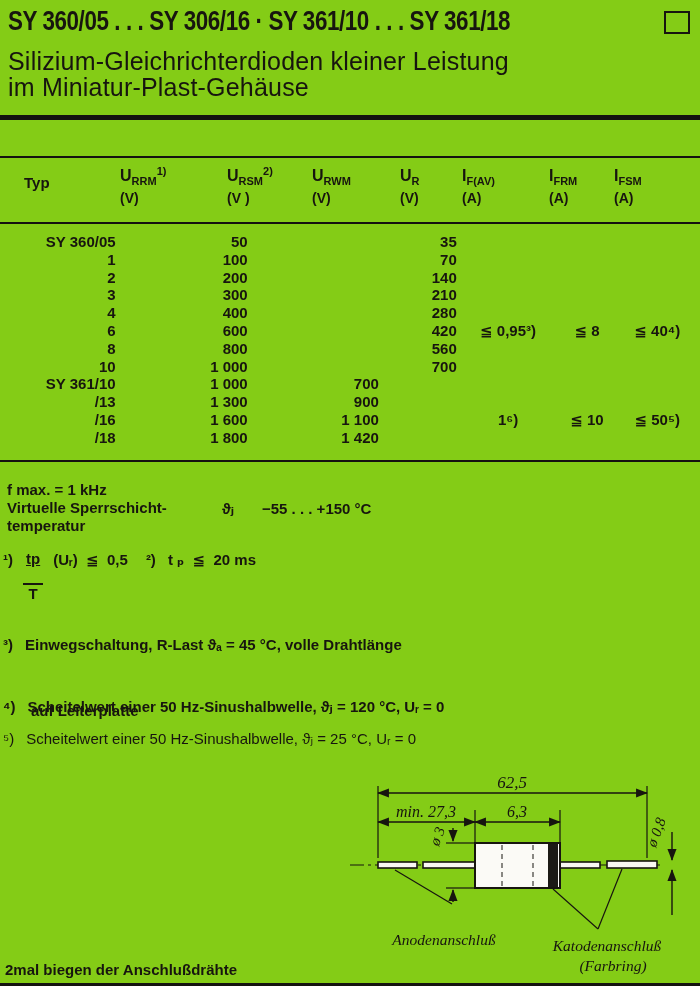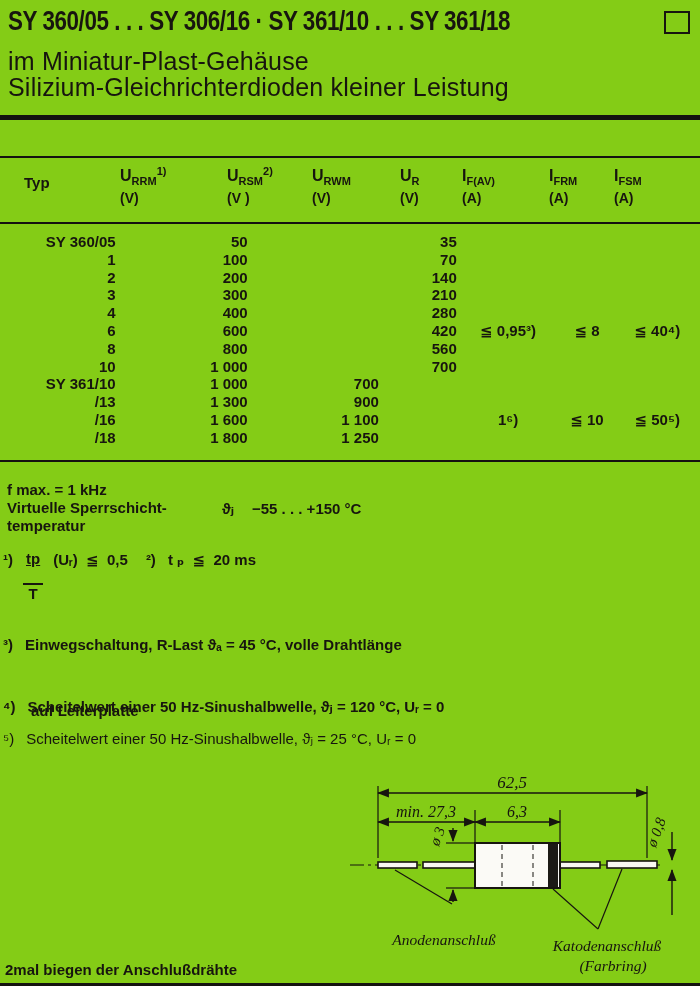--- a/index.html
+++ b/index.html
@@ -56,22 +56,22 @@
   .dwg text{font-family:"Liberation Serif","DejaVu Serif",serif; font-style:italic; fill:#17150f;}
 </style>
 </head>
 <body>
 
 <div class="page">
 
   <div class="abs title">SY 360/05 . . . SY 306/16  ·  SY 361/10 . . . SY 361/18</div>
   <div class="abs corner-box"></div>
   <div class="abs subtitle">
+    <div>Silizium-Gleichrichterdioden kleiner Leistung</div>
     <div>im Miniatur-Plast-Gehäuse</div>
-    <div>Silizium-Gleichrichterdioden kleiner Leistung</div>
   </div>
   <div class="abs rule" style="top:115px;height:5px;"></div>
 
   <div class="abs rule" style="top:156px;height:2px;"></div>
 
   <div class="abs th th-typ" style="left:24px;top:174px;width:60px;">Typ</div>
 
   <div class="abs th" style="left:120px;top:167px;width:100px;">
     <div><span>U</span><span class="sub">RRM</span><span class="sup">1)</span></div>
     <div class="unit">(V)</div>
@@ -108,29 +108,29 @@
     <div class="row"><span class="c typ">1</span><span class="c urrm">100</span><span class="c urwm"></span><span class="c ur">70</span><span class="c ifav"></span><span class="c ifrm"></span><span class="c ifsm"></span></div>
     <div class="row"><span class="c typ">2</span><span class="c urrm">200</span><span class="c urwm"></span><span class="c ur">140</span><span class="c ifav"></span><span class="c ifrm"></span><span class="c ifsm"></span></div>
     <div class="row"><span class="c typ">3</span><span class="c urrm">300</span><span class="c urwm"></span><span class="c ur">210</span><span class="c ifav"></span><span class="c ifrm"></span><span class="c ifsm"></span></div>
     <div class="row"><span class="c typ">4</span><span class="c urrm">400</span><span class="c urwm"></span><span class="c ur">280</span><span class="c ifav"></span><span class="c ifrm"></span><span class="c ifsm"></span></div>
     <div class="row"><span class="c typ">6</span><span class="c urrm">600</span><span class="c urwm"></span><span class="c ur">420</span><span class="c ifav">≦ 0,95³)</span><span class="c ifrm">≦ 8</span><span class="c ifsm">≦ 40⁴)</span></div>
     <div class="row"><span class="c typ">8</span><span class="c urrm">800</span><span class="c urwm"></span><span class="c ur">560</span><span class="c ifav"></span><span class="c ifrm"></span><span class="c ifsm"></span></div>
     <div class="row"><span class="c typ">10</span><span class="c urrm">1 000</span><span class="c urwm"></span><span class="c ur">700</span><span class="c ifav"></span><span class="c ifrm"></span><span class="c ifsm"></span></div>
     <div class="row"><span class="c typ">SY 361/10</span><span class="c urrm">1 000</span><span class="c urwm">700</span><span class="c ur"></span><span class="c ifav"></span><span class="c ifrm"></span><span class="c ifsm"></span></div>
     <div class="row"><span class="c typ">/13</span><span class="c urrm">1 300</span><span class="c urwm">900</span><span class="c ur"></span><span class="c ifav"></span><span class="c ifrm"></span><span class="c ifsm"></span></div>
     <div class="row"><span class="c typ">/16</span><span class="c urrm">1 600</span><span class="c urwm">1 100</span><span class="c ur"></span><span class="c ifav">1⁶)</span><span class="c ifrm">≦ 10</span><span class="c ifsm">≦ 50⁵)</span></div>
-    <div class="row"><span class="c typ">/18</span><span class="c urrm">1 800</span><span class="c urwm">1 250</span><span class="c ur"></span><span class="c ifav"></span><span class="c ifrm"></span><span class="c ifsm"></span></div>
+    <div class="row"><span class="c typ">/18</span><span class="c urrm">1 800</span><span class="c urwm">1 420</span><span class="c ur"></span><span class="c ifav"></span><span class="c ifrm"></span><span class="c ifsm"></span></div>
   </div>
 
   <div class="abs rule" style="top:460px;height:2px;"></div>
 
   <div class="abs bold15" style="left:7px;top:481px;">f max. = 1 kHz</div>
   <div class="abs bold15" style="left:7px;top:499px;">Virtuelle Sperrschicht-</div>
   <div class="abs bold15" style="left:222px;top:500px;">ϑⱼ</div>
-  <div class="abs bold15" style="left:252px;top:500px;text-align:center;">−55 . . . +150 °C</div>
+  <div class="abs bold15" style="left:262px;top:500px;text-align:center;">−55 . . . +150 °C</div>
   <div class="abs bold15" style="left:7px;top:517px;">temperatur</div>
 
   <div class="abs fn12" style="left:3px;top:551px;">
     <span>¹)</span>
     <span class="frac">
       <span class="num">tp</span>
       <span class="den">T</span>
     </span>
     <span style="white-space:pre;">(Uᵣ)  ≦  0,5</span>
     <span style="margin-left:18px;">²)</span>

